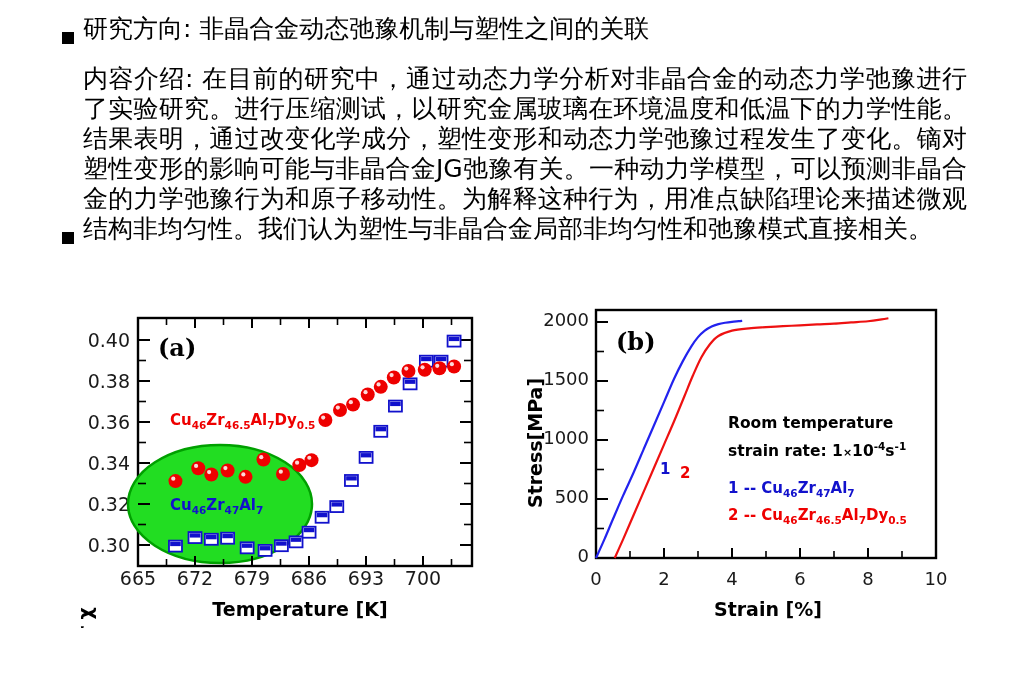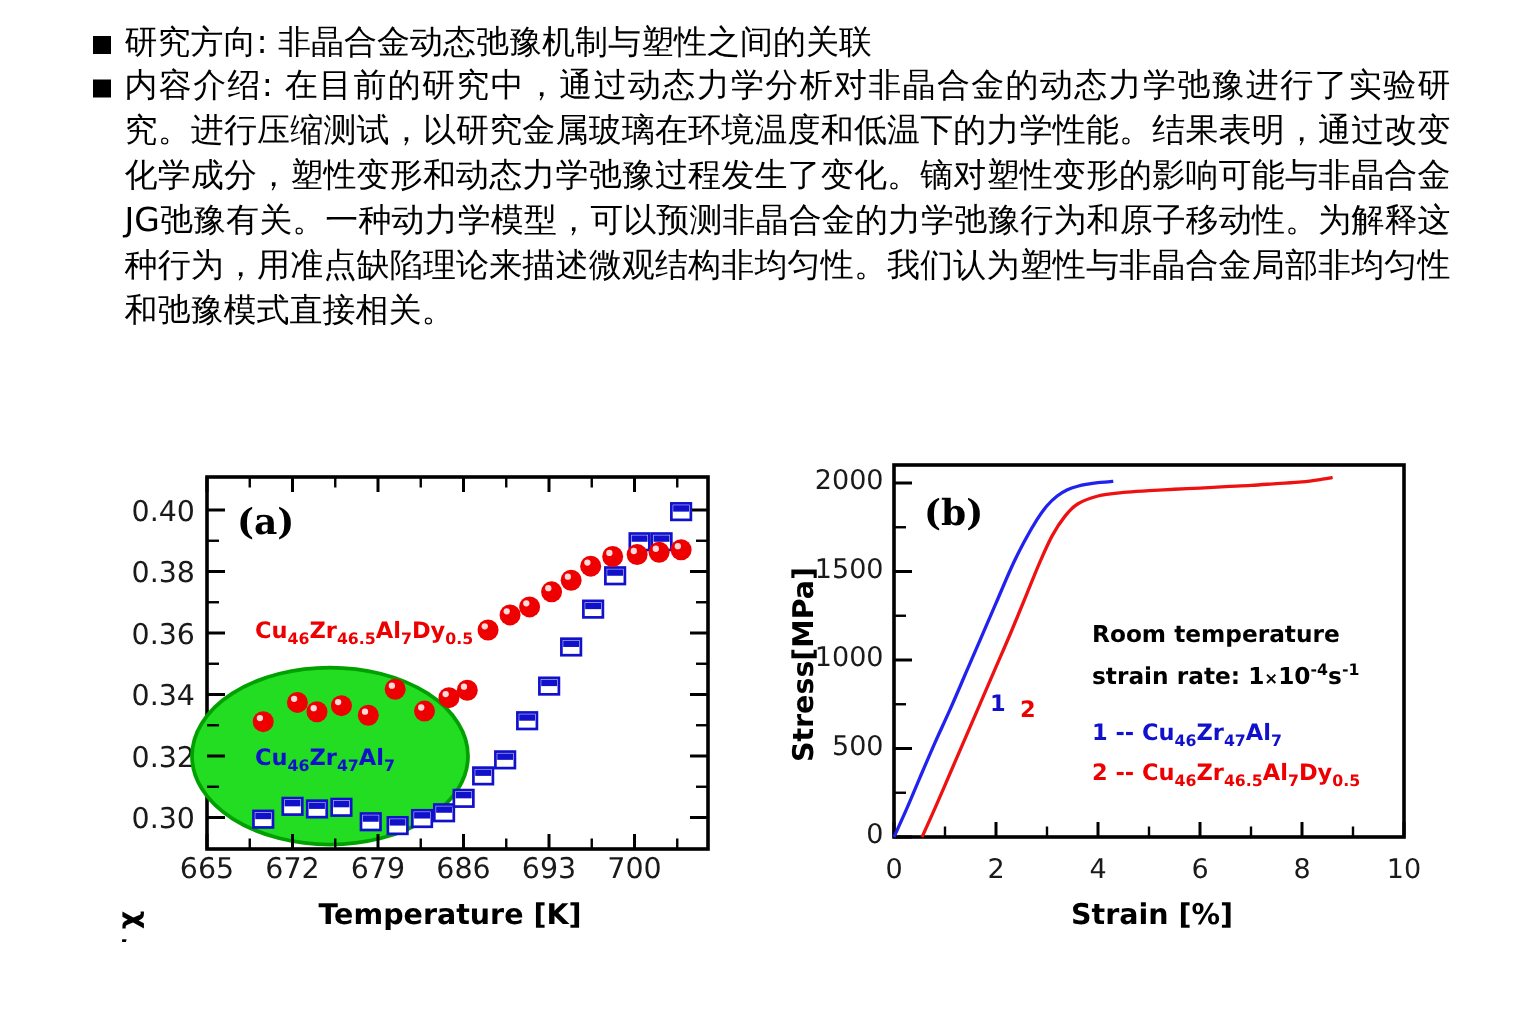--- a/index.html
+++ b/index.html
@@ -8,32 +8,32 @@
     background:#ffffff;
     font-family:"DejaVu Sans","Liberation Sans",sans-serif;
     overflow:hidden;
     position:relative;
   }
   
   #text-block{
     position:absolute;left:0;top:0;width:1017px;
   }
   .bullet-line{
-    display:flex;align-items:flex-start;
-    font-size:22px;line-height:30px;color:#000;
+    display:flex;align-items:flex-end;
+    font-size:25px;line-height:30px;color:#000;
     font-family:"DejaVu Sans","Liberation Sans",sans-serif;
   }
   .sq{
     width:12px;height:12px;background:#000;
     display:inline-block;flex:0 0 auto;
     margin-right:9px;margin-top:10px;
   }
   .btext{flex:1 1 auto;}
   #para1{position:absolute;left:62px;top:14px;width:900px;}
-  #para2{position:absolute;left:62px;top:43px;width:905px;}
+  #para2{position:absolute;left:62px;top:64px;width:905px;}
   #para2 .btext{text-align:justify;}
 
   
   #figure{
     position:absolute;left:0;top:288px;width:1017px;height:340px;
   }
   .panel{position:absolute;top:0;height:340px;}
   #panel-a{left:0;width:520px;}
   #panel-b{left:520px;width:497px;}
   svg{display:block;}

